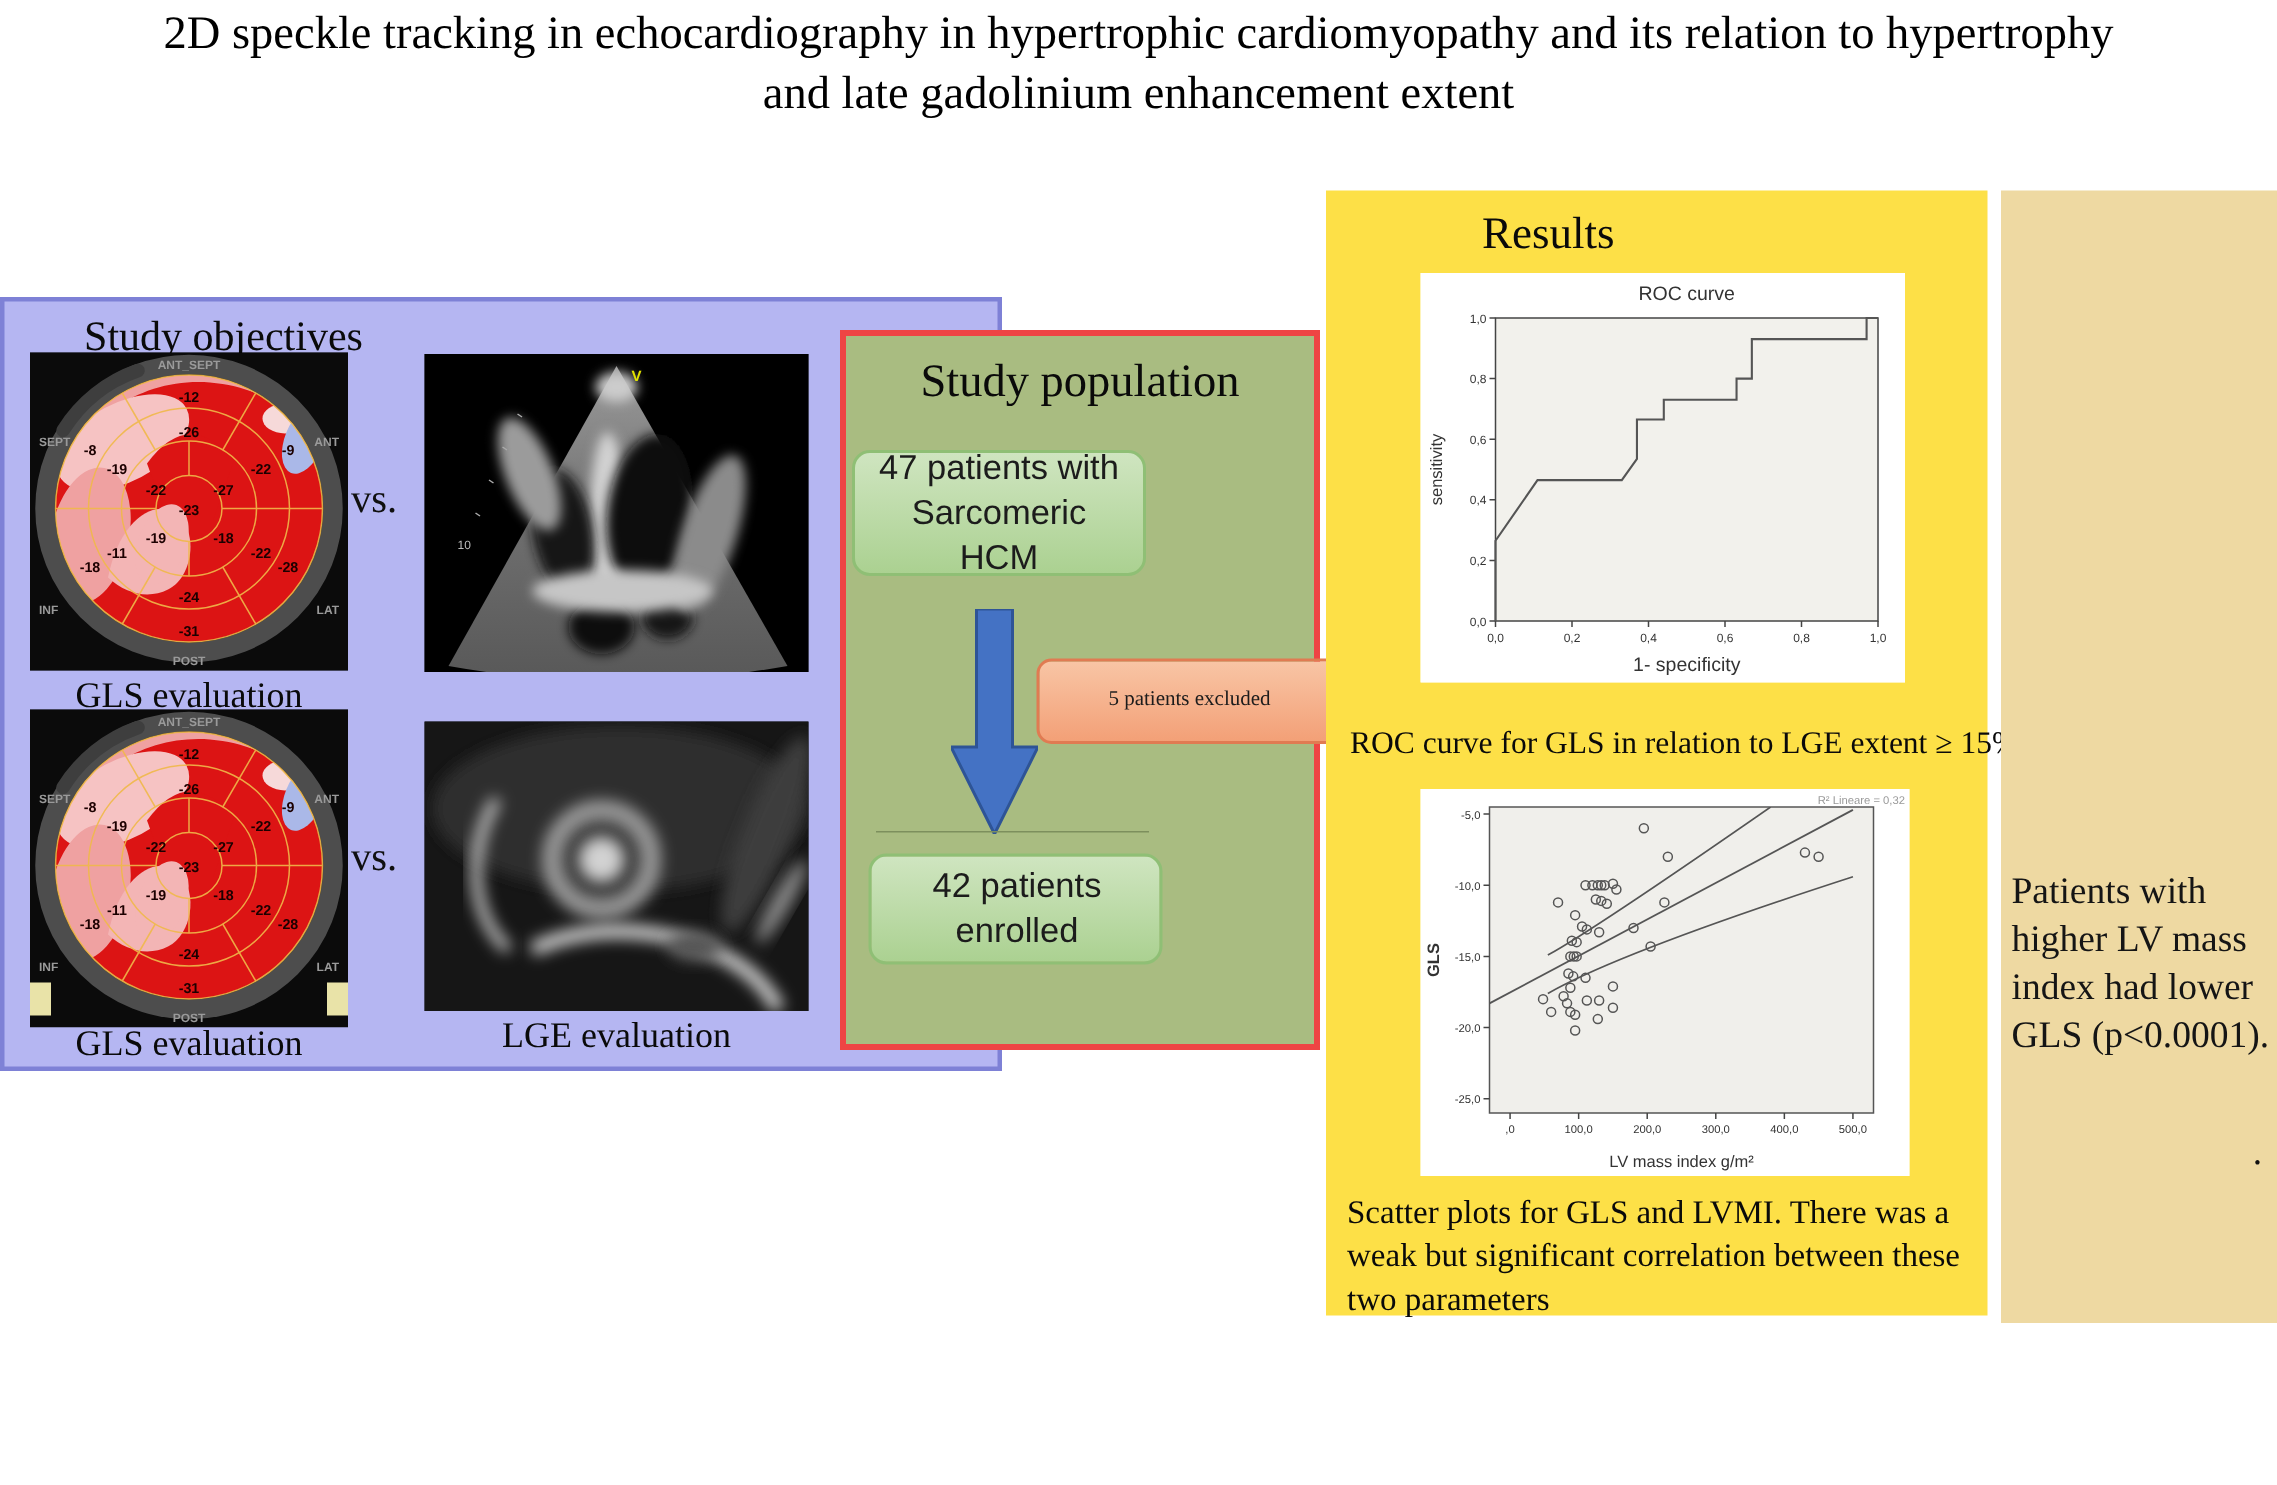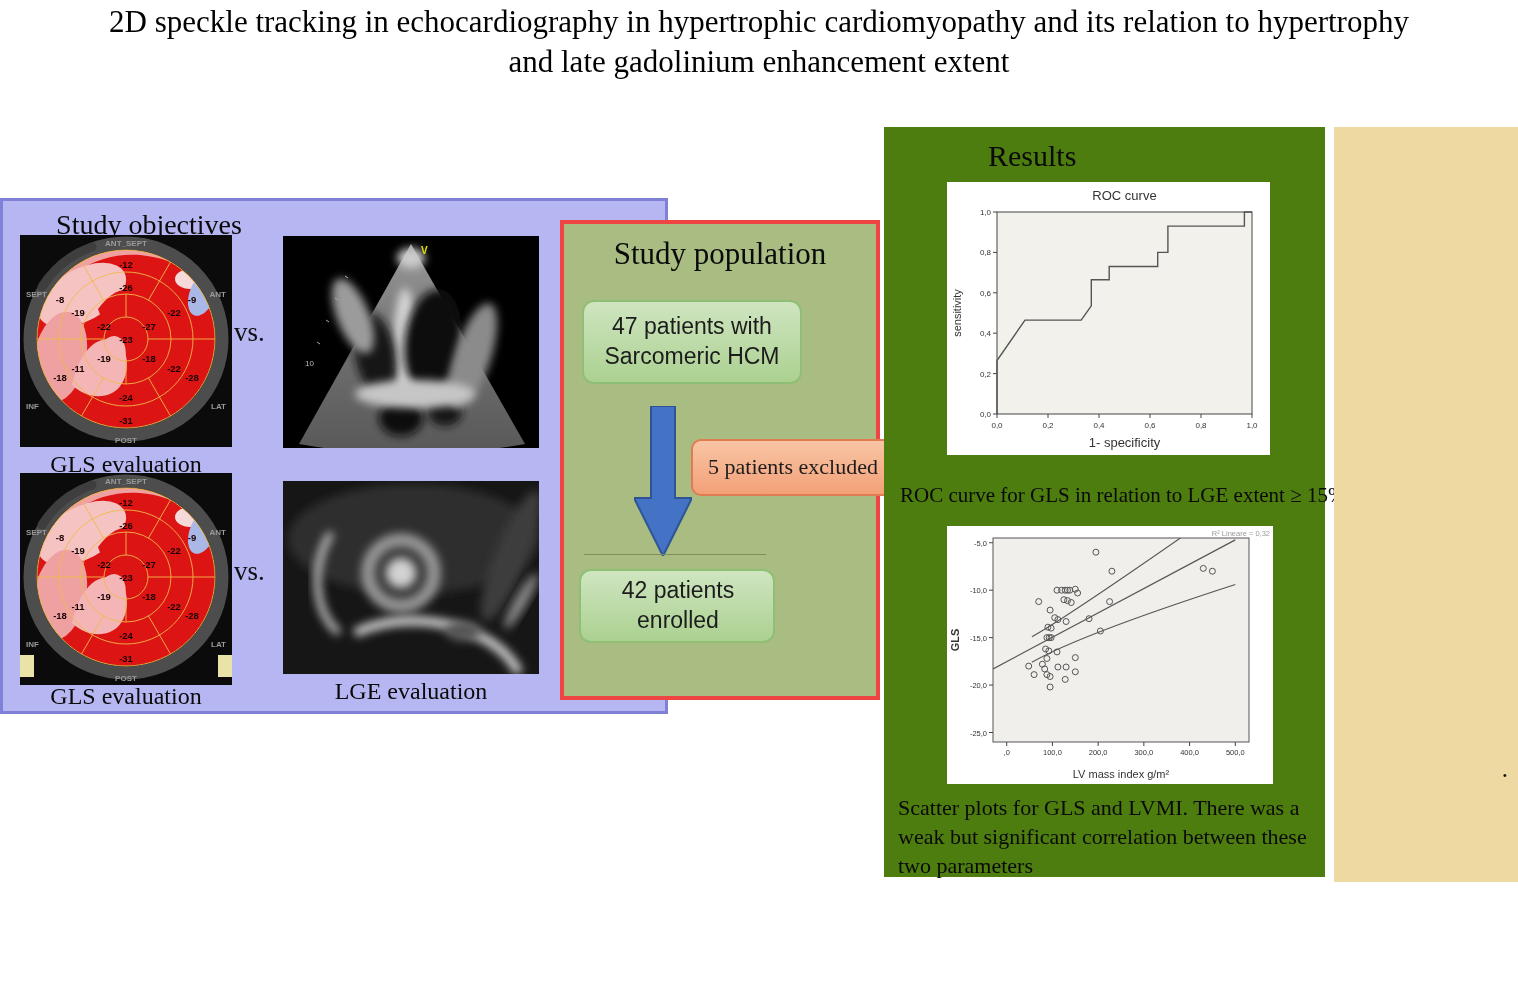--- a/index.html
+++ b/index.html
@@ -5,21 +5,21 @@
   html,body{margin:0;padding:0;background:#fff;}
   .page{position:relative;width:1518px;height:990px;background:#ffffff;overflow:hidden;
         font-family:"Liberation Serif",serif;color:#111;}
   .abs{position:absolute;}
   .title{position:absolute;top:2px;left:0;right:0;text-align:center;font-size:31px;
          line-height:1.28;padding:0 85px;font-family:"Liberation Serif",serif;color:#000;}
   
   .panel{position:absolute;}
   .p-purple{left:0;top:198px;width:668px;height:516px;background:#b5b6f2;border:3px solid #7e81d6;box-sizing:border-box;}
   .p-green{left:560px;top:220px;width:320px;height:480px;background:#a9bc81;border:4px solid #ef4444;box-sizing:border-box;}
-  .p-results{left:884px;top:127px;width:441px;height:750px;background:#4d7c0f;}
+  .p-results{left:884px;top:127px;width:441px;height:750px;background:#fde047;}
   .p-findings{left:1334px;top:127px;width:184px;height:755px;background:#eed9a2;}
   .p-conclusion{left:145px;top:882px;width:1245px;height:108px;background:#f05b56;}
   .heading{font-family:"Liberation Serif",serif;color:#0a0a0a;}
   .h-objectives{left:0;top:8px;width:292px;text-align:center;font-size:28px;}
   .h-population{left:0;top:12px;width:100%;text-align:center;font-size:31px;}
   .h-results{left:104px;top:12px;font-size:30px;}
   .h-conclusion{left:64px;top:8px;font-size:29px;}
   .vs{font-size:27px;color:#101010;}
   .v1{left:231px;top:116px;} .v2{left:231px;top:355px;}
   .cap{font-size:24px;text-align:center;color:#0a0a0a;}
@@ -32,24 +32,24 @@
   .b2{left:17px;top:272px;width:212px;height:210px;}
   .echo{left:280px;top:35px;width:256px;height:212px;}
   .mri{left:280px;top:280px;width:256px;height:193px;}
   .corner-tab{position:absolute;width:14px;height:22px;background:#e9e3a8;bottom:6px;}
   .ct-l{left:0;} .ct-r{right:0;}
   
   .flowbox{position:absolute;box-sizing:border-box;border-radius:12px;text-align:center;
            font-family:"Liberation Sans",sans-serif;font-size:23px;color:#1c1c1c;
            display:flex;align-items:center;justify-content:center;padding:4px 10px;line-height:1.3;}
   .fb-green{background:linear-gradient(#cfe5c0,#abd191);border:2px solid #8fbf75;}
-  .fb-47{left:18px;top:76px;width:220px;height:84px;}
+  .fb-47{left:4px;top:76px;width:196px;height:84px;}
   .fb-42{left:15px;top:345px;width:196px;height:74px;padding-left:12px;}
   .fb-excl{left:127px;top:215px;width:204px;height:57px;background:linear-gradient(#f8c5a5,#f3a077);
-           border:2px solid #e07b52;font-family:"Liberation Serif",serif;font-size:22px;border-radius:10px;}
+           border:2px solid #e07b52;font-family:"Liberation Serif",serif;font-size:14px;border-radius:10px;}
   .arrow{left:70px;top:182px;width:58px;height:150px;}
   .divline{left:20px;top:330px;width:182px;height:0;border-top:1px solid #7d8f5d;}
   
   .chartimg{position:absolute;background:#fff;}
   .roc{left:63px;top:55px;width:323px;height:273px;}
   .scatter{left:63px;top:399px;width:326px;height:258px;}
   .rcap{position:absolute;font-size:21px;color:#0a0a0a;}
   .rcap1{left:16px;top:356px;width:424px;white-space:nowrap;}
   .rcap2{left:14px;top:666px;width:432px;line-height:1.32;font-size:22px;}
   
@@ -386,17 +386,18 @@
           <circle cx="103.1" cy="161.0" r="3" fill="none" stroke="#555" stroke-width="1"></circle>
           <line x1="46.0" y1="142.9" x2="288.3" y2="13.9" stroke="#555" stroke-width="1.2"></line>
           <path d="M84.9 110.7 Q114.6 94.5 233.4 12.0" fill="none" stroke="#555" stroke-width="1.1"></path>
           <path d="M84.9 136.3 Q132.9 108.8 288.3 58.5" fill="none" stroke="#555" stroke-width="1.1"></path>
         </g>
       </svg>
     <div class="rcap rcap2">Scatter plots for GLS and LVMI. There was a weak but significant correlation between these two parameters</div>
   </section>
 
   <section class="panel p-findings">
+    <div class="fpara fp2">Patients with higher LV mass index had lower GLS (p&lt;0.0001).</div>
     <div class="fdot">.</div>
   </section>
 
 
 </div>
 
 </body></html>

